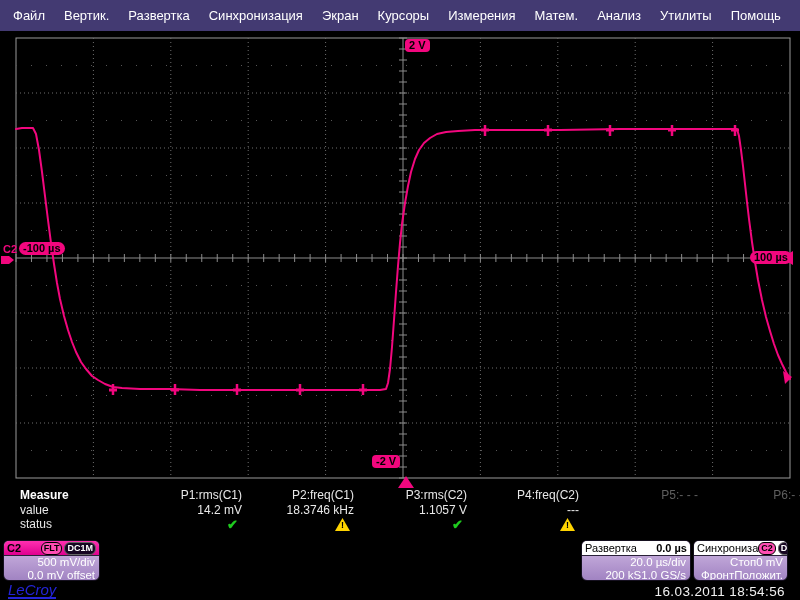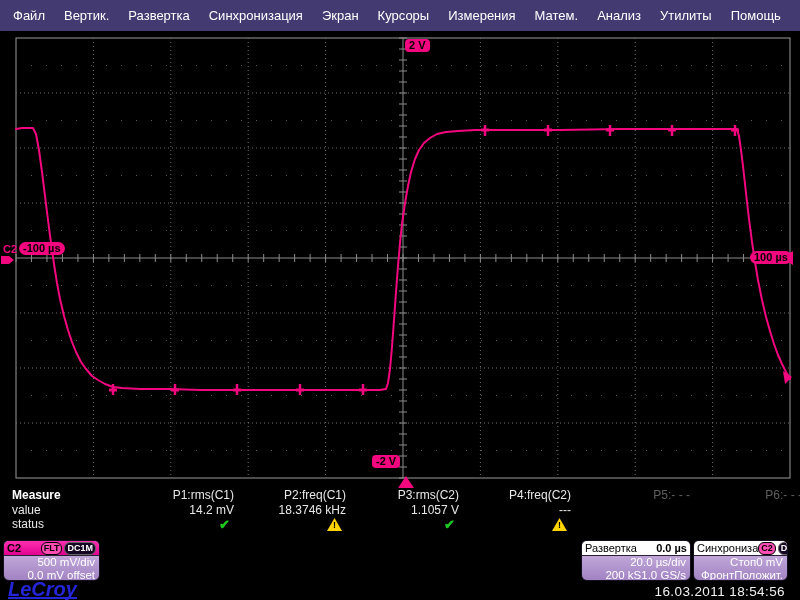--- a/index.html
+++ b/index.html
@@ -16,21 +16,21 @@
   
   #scope-svg{position:absolute;left:0;top:0;width:800px;height:600px;}
 
   
   .mk{position:absolute;background:var(--pink);color:#000;font-size:11px;font-weight:bold;
       line-height:13px;padding:0 4px;border-radius:4px;white-space:nowrap;}
   .mk.rnd{border-radius:7px;}
   .gridlabel{position:absolute;color:var(--pink);font-size:11px;font-weight:bold;line-height:12px;}
 
   
-  .mrow{position:absolute;left:4px;width:699px;height:14px;color:#e8e8e8;font-size:12px;}
+  .mrow{position:absolute;left:12px;width:699px;height:14px;color:#e8e8e8;font-size:12px;}
   .rowhdr{position:absolute;left:8px;top:0;}
   .rowhdr.b{font-weight:bold;color:#fff;}
   .mcell{position:absolute;top:0;width:112px;text-align:right;white-space:nowrap;}
   .mcell.dim{color:#5f5f5f;}
   .c0{left:118px}.c1{left:230px}.c2{left:343px}.c3{left:455px}.c4{left:574px}.c5{left:686px}
   .status-cell{padding-right:4px;}
   .ok-glyph{color:#1ecb1e;font-weight:bold;font-size:13px;}
   .warn-glyph{display:inline-block;width:15px;height:13px;background:#ffd400;
      clip-path:polygon(50% 0,100% 100%,0 100%);color:#000;font-size:9px;font-weight:bold;
      text-align:center;line-height:15px;}
@@ -48,22 +48,22 @@
   .badge.pk{background:#ff4db3;border:1px solid #000;color:#000;}
   .badge.dk{background:#160522;border:1px solid #666;color:#fff;}
   .brow{display:flex;justify-content:flex-end;padding:0 4px;line-height:12.5px;}
   .brow.right{justify-content:flex-end;}
   #ch-box{left:3px;width:97px;}
   #tb-box{left:581px;width:110px;}
   #tr-box{left:693px;width:95px;}
   .headval{font-weight:bold;}
 
   
-  #logo{position:absolute;left:8px;top:582px;color:#2424d8;font-style:italic;font-weight:bold;
-        font-size:20px;border-bottom:2px solid #2424d8;line-height:15px;text-align:right;}
+  #logo{position:absolute;left:8px;top:582px;color:#2424d8;font-style:italic;font-weight:normal;
+        font-size:15px;border-bottom:2px solid #2424d8;line-height:15px;text-align:right;}
   #datetime{position:absolute;right:15px;top:584px;color:#f0f0f0;font-size:13.5px;letter-spacing:.4px;}
 </style>
 </head>
 <body>
 
 <div class="stage">
 
   <div class="menubar">
     <span>Файл</span>
     <span>Вертик.</span>

